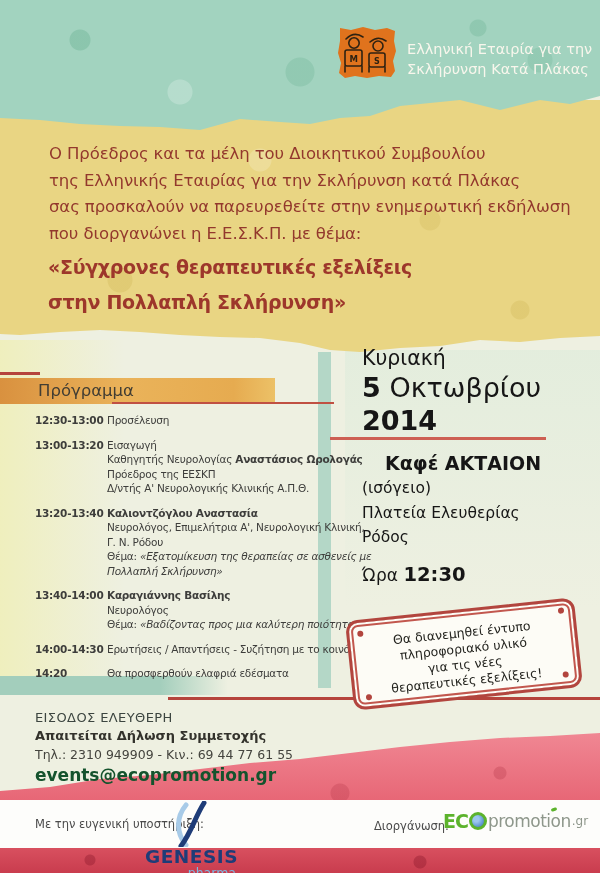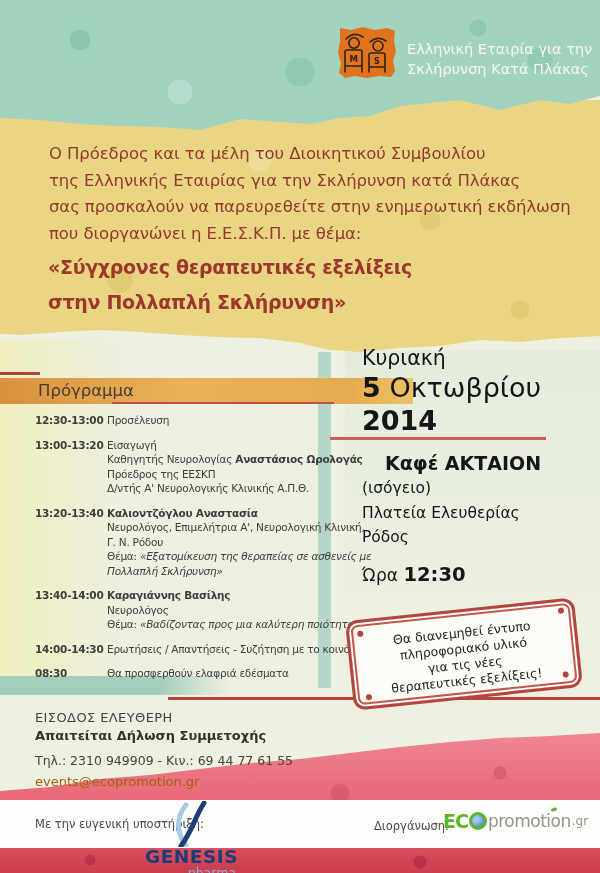--- a/index.html
+++ b/index.html
@@ -53,21 +53,21 @@
     clip-path:polygon(0 58px,50px 54px,100px 46px,150px 42px,200px 36px,250px 30px,300px 26px,350px 20px,400px 14px,450px 9px,500px 5px,550px 3px,600px 0,600px 140px,0 140px);
   }
   .footer-white-band{left:0;top:800px;width:600px;height:48px;background:#fdfdfb;z-index:3;}
   .bottom-red{left:0;top:848px;width:600px;height:25px;z-index:3;
     background:linear-gradient(180deg,#d8505f,#c93c4e);
     background-image:radial-gradient(circle at 90px 12px, rgba(120,10,30,.3) 0 5px, transparent 6px),
       radial-gradient(circle at 420px 14px, rgba(120,10,30,.3) 0 6px, transparent 7px),
       linear-gradient(180deg,#d8505f,#c93c4e);}
 
   
-  .program-band{left:0;top:378px;width:413px;height:26px;z-index:2;
+  .program-band{left:0;top:378px;width:275px;height:26px;z-index:2;
     background:linear-gradient(to right,#d9913f,#eab35a 45%,#e6ab50 85%,#ecc167);}
   .program-band-topline{left:0;top:372px;width:40px;height:3px;background:#b5443c;z-index:3;}
   .program-band-underline{left:112px;top:402px;width:222px;height:2px;background:#c05042;z-index:3;}
   .divider-red-right{left:330px;top:437px;width:216px;height:3px;background:#cd5f53;z-index:2;}
   .redline-bottom{left:168px;top:697px;width:432px;height:2.5px;background:#b5443c;z-index:2;}
 
   
   .logo-box{left:337px;top:27px;width:60px;height:52px;background:#e0731d;z-index:3;
     clip-path:polygon(3px 1px,14px 3px,26px 0,38px 3px,50px 1px,58px 4px,57px 14px,59px 24px,56px 34px,58px 44px,54px 50px,42px 49px,30px 51px,18px 49px,8px 51px,2px 46px,4px 36px,1px 26px,3px 14px);}
   .org-name{left:407px;top:40px;z-index:3;color:#f8f6ec;font-size:14.5px;line-height:19.5px;}
@@ -103,23 +103,23 @@
     transform:rotate(-6deg);
     text-align:center;color:#252520;font-size:12.5px;line-height:16px;
     padding-top:13px;box-sizing:border-box;}
   .stamp-dot{position:absolute;width:6px;height:6px;border-radius:50%;background:#b2453e;}
   .dot-tl{left:8px;top:8px;} .dot-tr{right:8px;top:6px;}
   .dot-bl{left:10px;bottom:6px;} .dot-br{right:10px;bottom:8px;}
 
   
   .contact{left:35px;top:709px;z-index:3;}
   .contact-entry{font-size:13px;line-height:17.5px;color:#3c4540;letter-spacing:.4px;}
-  .contact-reg{font-size:13px;line-height:17.5px;color:#33322c;font-weight:bold;margin-bottom:6px;}
+  .contact-reg{font-size:13px;line-height:17.5px;color:#33322c;font-weight:bold;}
   .contact-phones{font-size:12.5px;line-height:21px;color:#44443e;}
-  .contact-email{font-size:13px;line-height:21px;color:#a16207;}
+  .contact-email{font-size:17px;line-height:21px;color:#14532d;font-weight:bold;}
 
   
   .support-label{left:35px;top:817px;z-index:4;font-size:11.5px;color:#4a4a4a;}
   .genesis{left:143px;top:801px;z-index:4;display:flex;align-items:center;flex-direction:column;}
   .genesis-text{margin-left:2px;}
   .genesis-name{font-size:18.5px;font-weight:bold;color:#1e3c78;letter-spacing:.5px;line-height:20px;}
   .genesis-sub{font-size:12.5px;color:#7fb8e2;text-align:right;margin-top:-2px;padding-right:2px;}
   .organizer-label{left:374px;top:819px;z-index:4;font-size:11.5px;color:#4a4a4a;}
   .eco{left:443px;top:810px;z-index:4;display:flex;align-items:center;}
   .eco-pre{font-size:19px;font-weight:700;color:#5cb32c;letter-spacing:-1px;}
@@ -215,21 +215,21 @@
           <div class="prog-line"><span>Θέμα: </span><span class="i">«Βαδίζοντας προς μια καλύτερη ποιότητα ζωής»</span></div>
         </div>
       </div>
       <div class="prog-item">
         <div class="prog-time">14:00-14:30</div>
         <div>
           <div class="prog-line"><span>Ερωτήσεις / Απαντήσεις - Συζήτηση με το κοινό</span></div>
         </div>
       </div>
       <div class="prog-item">
-        <div class="prog-time">08:30</div>
+        <div class="prog-time">14:20</div>
         <div>
           <div class="prog-line"><span>Θα προσφερθούν ελαφριά εδέσματα</span></div>
         </div>
       </div>
     </div>
 
   <div class="abs divider-red-right"></div>
   <div class="abs event-col">
     <div class="ev-day">Κυριακή</div>
     <div class="ev-date"><b>5</b> <span>Οκτωβρίου</span></div>

